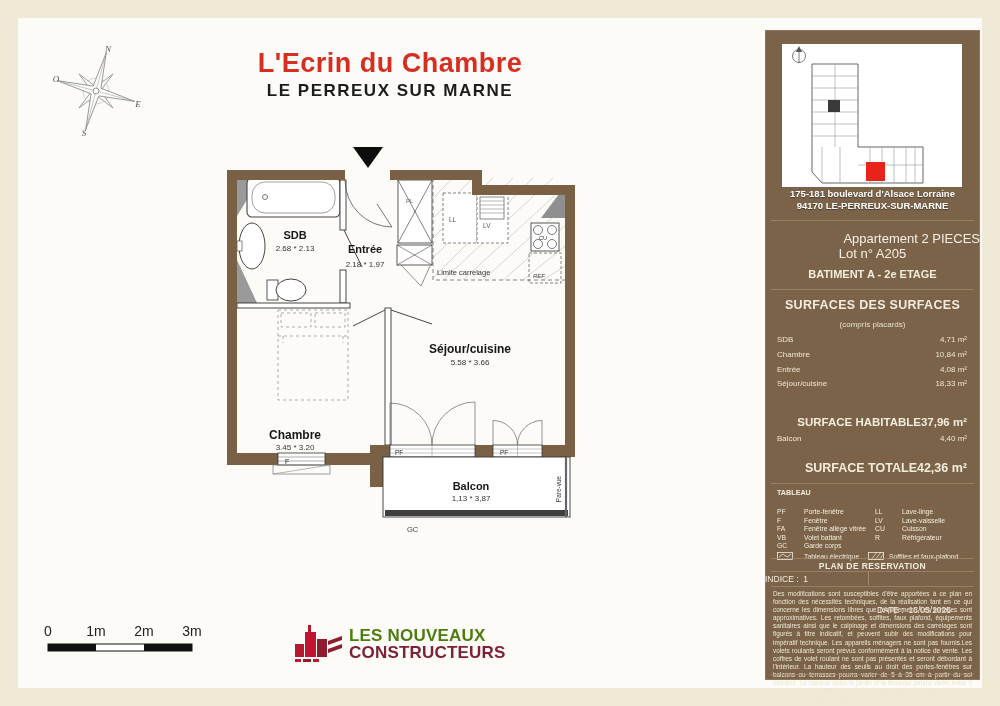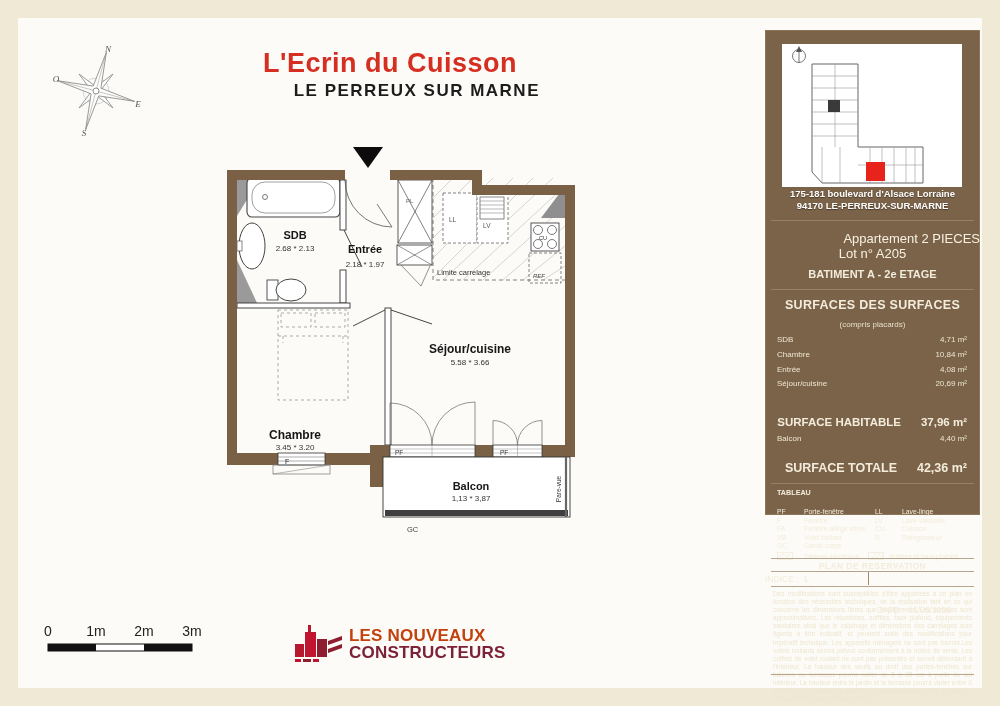--- a/index.html
+++ b/index.html
@@ -1,35 +1,35 @@
 <!DOCTYPE html>
 <html><head>
 <meta charset="utf-8">
 <style>
   html,body{margin:0;padding:0;}
   body{width:1000px;height:706px;background:#f0e9d5;font-family:"Liberation Sans",sans-serif;position:relative;overflow:hidden;}
   .panel{position:absolute;left:18px;top:18px;width:964px;height:670px;background:#fcfbf7;}
   .abs{position:absolute;}
   
   .title1{font-size:27px;font-weight:bold;color:#d62e21;text-align:center;letter-spacing:.5px;}
-  .title2{font-size:17px;font-weight:bold;color:#1c1c1c;text-align:right;letter-spacing:1.5px;margin-top:2px;}
+  .title2{font-size:17px;font-weight:bold;color:#1c1c1c;text-align:center;letter-spacing:1.5px;margin-top:2px;}
   
-  .sidebar{position:absolute;left:765px;top:30px;width:215px;height:485px;background:#7b6349;box-shadow:inset 0 0 0 1px #8d7657;color:#f3ecdc;}
+  .sidebar{position:absolute;left:765px;top:30px;width:215px;height:650px;background:#7b6349;box-shadow:inset 0 0 0 1px #8d7657;color:#f3ecdc;}
   .sb-line{position:absolute;left:6px;width:203px;height:1px;background:#a08a6b;opacity:.75;}
   .sb-center{position:absolute;left:0;width:215px;text-align:center;}
   .miniplan{position:absolute;left:17px;top:14px;width:180px;height:143px;background:#ffffff;}
   .addr{font-size:9.5px;font-weight:bold;line-height:11.5px;color:#ffffff;text-shadow:0 1px 1px #4a3a28;}
   .apt{font-size:13px;line-height:15px;color:#f7f0e2;}
   .bat{font-size:11px;font-weight:bold;}
   .tds{font-size:12.5px;font-weight:bold;letter-spacing:.3px;}
   .tds-sub{font-size:8px;color:#e8dec9;}
   .srow{position:absolute;left:12px;right:13px;font-size:8px;color:#eee5d2;}
   .srow .v{float:right;}
   .bigrow{position:absolute;left:12px;right:13px;font-weight:bold;text-align:right;}
-  .bigrow .v{float:right;margin-left:20px;}
+  .bigrow .v{float:right;}
   .legend-abbr{display:inline-block;width:27px;font-size:6.8px;}
   .legend-lab{font-size:6.8px;white-space:nowrap;}
   .lrow{position:absolute;left:12px;white-space:nowrap;}
   .lrow2{position:absolute;left:110px;white-space:nowrap;}
   .pdr{font-size:8.5px;font-weight:bold;letter-spacing:.4px;}
   .idrow{font-size:8.5px;}
   .disc{position:absolute;left:8px;width:199px;font-size:6.4px;line-height:8.1px;text-align:justify;color:#efe6d1;}
   
   .sc-label{font-size:14px;fill:#222;font-family:"Liberation Sans",sans-serif;}
   .logo-txt{font-size:17px;font-weight:bold;line-height:17px;letter-spacing:.2px;}
@@ -49,21 +49,21 @@
     <path transform="rotate(15 51 56)" d="M51,16 L51,96 M11,56 L91,56" fill="none" stroke="#999" stroke-width="0.5"></path>
     <circle cx="51" cy="56" r="3" fill="#fff" stroke="#777"></circle>
   </g>
   <text class="serif-i" x="63" y="17" font-size="9" fill="#555" text-anchor="middle">N</text>
   <text class="serif-i" x="11" y="47" font-size="9" fill="#555" text-anchor="middle">O</text>
   <text class="serif-i" x="93" y="72" font-size="9" fill="#555" text-anchor="middle">E</text>
   <text class="serif-i" x="39" y="101" font-size="9" fill="#555" text-anchor="middle">S</text>
 </svg>
 
 <div class="abs" style="left:240px;top:48px;width:300px;">
-  <div class="title1">L'Ecrin du Cuisson</div>
+  <div class="title1">L'Ecrin du Chambre</div>
   <div class="title2">LE PERREUX SUR MARNE</div>
 </div>
 
 <svg class="abs" style="left:225px;top:140px;" width="350" height="398" viewBox="0 0 350 398">
 
   <polygon points="128,7 158,7 143,28" fill="#0c0c0c"></polygon>
 
   <g>
     <g stroke="#c4c4c4" stroke-width="0.7">
       <path d="M208,58 L228,38 M208,78 L248,38 M208,98 L268,38 M208,118 L288,38 M208,138 L308,38 M218,140 L328,38 M238,140 L340,46 M258,140 L340,66 M278,140 L340,86 M298,140 L340,106 M318,140 L340,126"></path>
@@ -211,21 +211,21 @@
     <rect x="12" y="10" width="11" height="25" fill="#c11430"></rect>
     <rect x="15" y="3" width="3" height="7" fill="#b5182f"></rect>
     <rect x="24" y="17" width="10" height="18" fill="#8f1d30"></rect>
     <polygon points="35,19 49,14 49,18 35,23" fill="#8f1d30"></polygon>
     <polygon points="35,27 49,22 49,26 35,31" fill="#8f1d30"></polygon>
     <rect x="2" y="37" width="6" height="3" fill="#c11430"></rect>
     <rect x="10" y="37" width="8" height="3" fill="#8f1d30"></rect>
     <rect x="20" y="37" width="6" height="3" fill="#c11430"></rect>
   </svg>
   <div style="margin-left:6px;">
-    <div class="logo-txt" style="color:#c2410c;">LES NOUVEAUX</div>
+    <div class="logo-txt" style="color:#4d7c0f;">LES NOUVEAUX</div>
     <div class="logo-txt" style="color:#7d2136;">CONSTRUCTEURS</div>
   </div>
 </div>
 
 <div class="sidebar">
 
   <div class="miniplan">
     <svg width="180" height="143" viewBox="0 0 180 143">
       <g fill="#ffffff" stroke="#666" stroke-width="1">
         <path d="M30,20 L76,20 L76,103 L141,103 L141,139 L40,139 L30,128 Z"></path>
@@ -255,21 +255,21 @@
   <div class="sb-center bat" style="top:238px;">BATIMENT A - 2e ETAGE</div>
 
   <div class="sb-line" style="top:259px;"></div>
 
   <div class="sb-center tds" style="top:268px;">SURFACES DES SURFACES</div>
   <div class="sb-center tds-sub" style="top:290px;">(compris placards)</div>
 
   <div class="srow" style="top:305px;"><span>SDB</span><span class="v">4,71  m²</span></div>
   <div class="srow" style="top:320px;"><span>Chambre</span><span class="v">10,84  m²</span></div>
   <div class="srow" style="top:334.5px;"><span>Entrée</span><span class="v">4,08  m²</span></div>
-  <div class="srow" style="top:349px;"><span>Séjour/cuisine</span><span class="v">20,69  m²</span></div>
+  <div class="srow" style="top:349px;"><span>Séjour/cuisine</span><span class="v">18,33  m²</span></div>
 
   <div class="bigrow" style="top:386px;font-size:11.5px;"><span>SURFACE HABITABLE</span><span class="v">37,96 m²</span></div>
   <div class="srow" style="top:404px;"><span>Balcon</span><span class="v">4,40  m²</span></div>
   <div class="bigrow" style="top:431px;font-size:12.5px;"><span>SURFACE TOTALE</span><span class="v">42,36 m²</span></div>
 
   <div class="sb-line" style="top:453px;"></div>
 
   <div class="lrow" style="top:458px;font-size:7.2px;font-weight:bold;">TABLEAU</div>
 
   <div class="lrow" style="top:470px;"><span class="legend-abbr">PF</span><span class="legend-lab">Porte-fenêtre</span></div>

